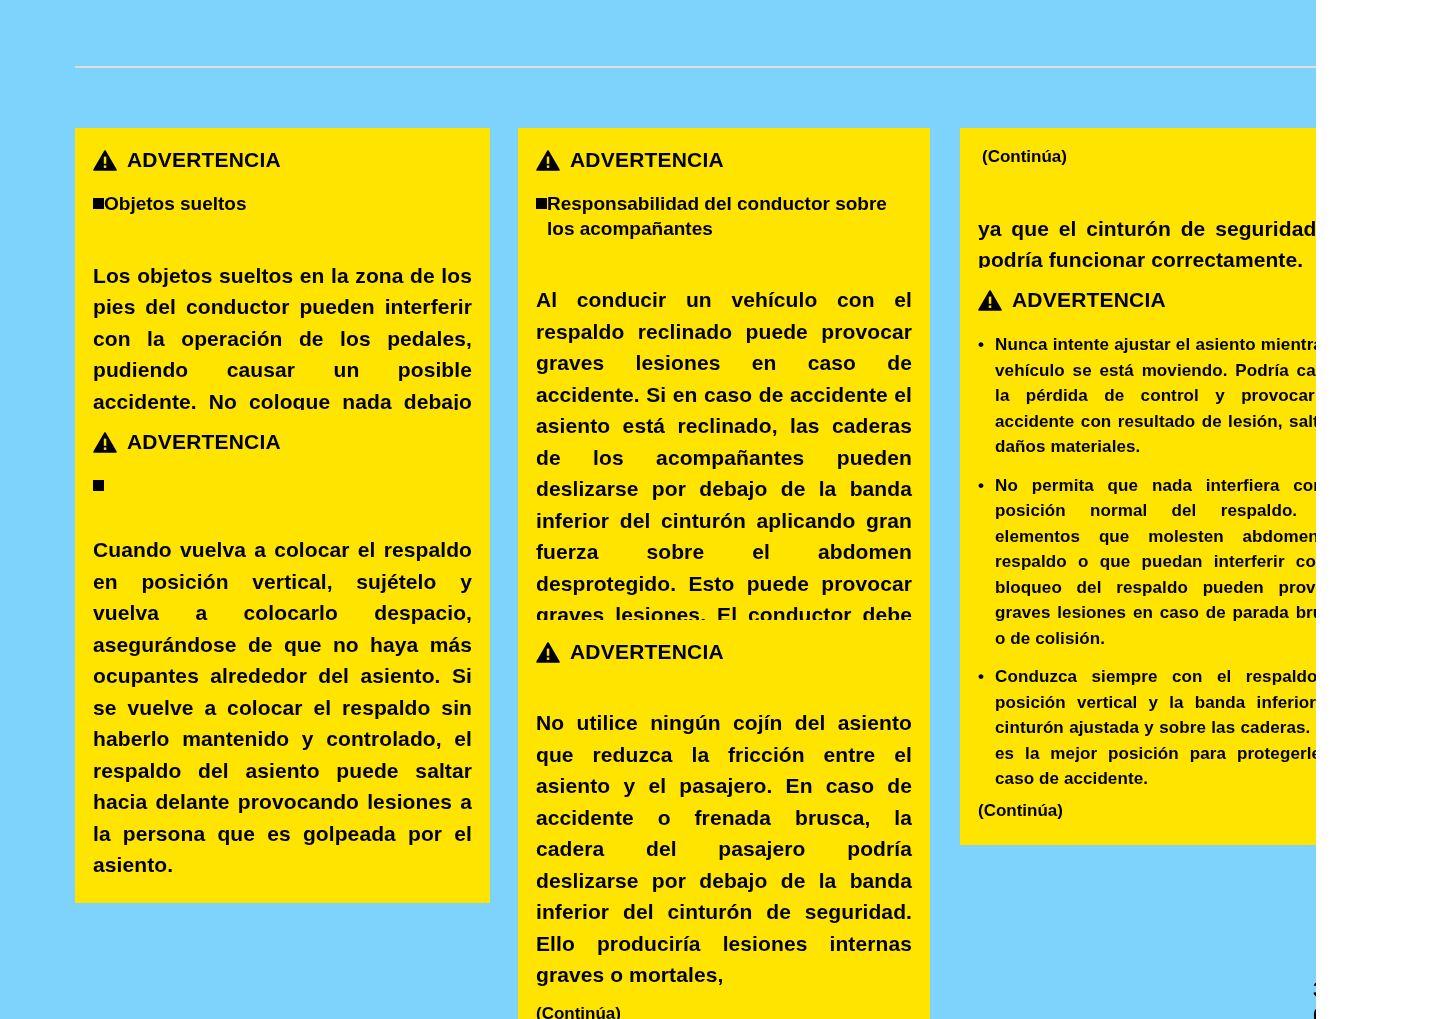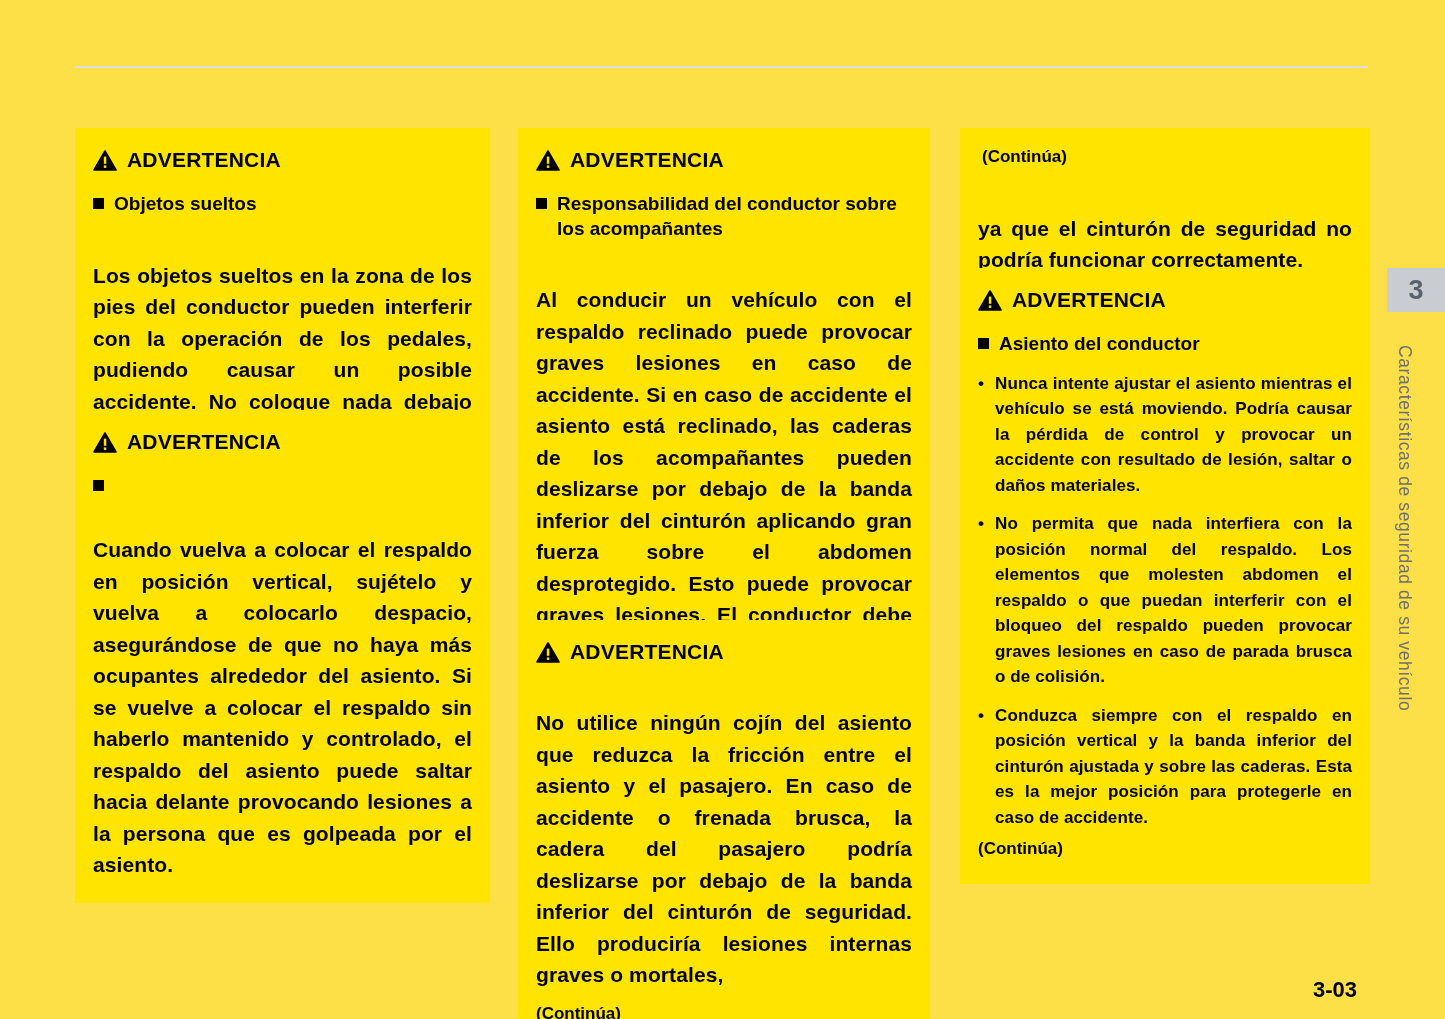--- a/index.html
+++ b/index.html
@@ -1,23 +1,23 @@
 <!DOCTYPE html>
 <html lang="es" style="--warning_bg: #ffe400; --tab_bg: #c9cdd2; --tab_number: #59616c; --side_text: #6f6f6f; --rule: #dedede;"><head>
 <meta charset="utf-8">
 <style>
   * { margin:0; padding:0; box-sizing:border-box; }
   html,body { background:#ffffff; }
   body { font-family:"Liberation Sans", sans-serif; color:#000; }
 
   .page {
     position:relative;
-    width:1445px;
+    width:1316px;
     height:1019px;
-    background:#fde047;
+    background:#7dd3fc;
     overflow:hidden;
   }
 
   .top-rule {
     position:absolute;
     left:75px; top:66px;
     width:1293px; height:2px;
     background:var(--rule,#dedede);
   }
 
@@ -34,21 +34,20 @@
     gap:10px;
     font-size:21px;
     font-weight:700;
     letter-spacing:0.2px;
     margin:0 0 20px 0;
   }
   .warn-icon { flex:0 0 auto; display:block; }
 
   .warn-sub {
     display:flex;
-    gap:10px;
     font-size:19px;
     font-weight:700;
     line-height:1.3;
     margin:0 0 14px 0;
   }
   .square {
     width:11px; height:11px;
     background:#000;
     flex:0 0 auto;
     margin-top:6px;
@@ -198,24 +197,20 @@
   </section>
 
   <section class="warn-box" style="left:960px; top:268px; width:410px;">
     <div class="warn-title">
       <svg class="warn-icon" width="24" height="21" viewBox="0 0 24 21" aria-hidden="true">
         <path d="M12 1 L23 20 L1 20 Z" fill="#000" stroke="#000" stroke-width="1.6" stroke-linejoin="round"></path>
         <rect x="10.8" y="6.6" width="2.5" height="7.2" fill="#ffe400"></rect>
         <rect x="10.8" y="15.4" width="2.5" height="2.5" fill="#ffe400"></rect>
       </svg>
       <span>ADVERTENCIA</span>
-    </div>
-    <div class="warn-sub">
-      <span class="square"></span>
-      <span>Asiento del conductor</span>
     </div>
     <ul class="bullets">
       <li>
         <span class="dot">•</span>
         <span>Nunca intente ajustar el asiento mientras el vehículo se está moviendo. Podría causar la pérdida de control y provocar un accidente con resultado de lesión, saltar o daños materiales.</span>
       </li>
       <li>
         <span class="dot">•</span>
         <span>No permita que nada interfiera con la posición normal del respaldo. Los elementos que molesten abdomen el respaldo o que puedan interferir con el bloqueo del respaldo pueden provocar graves lesiones en caso de parada brusca o de colisión.</span>
       </li>

